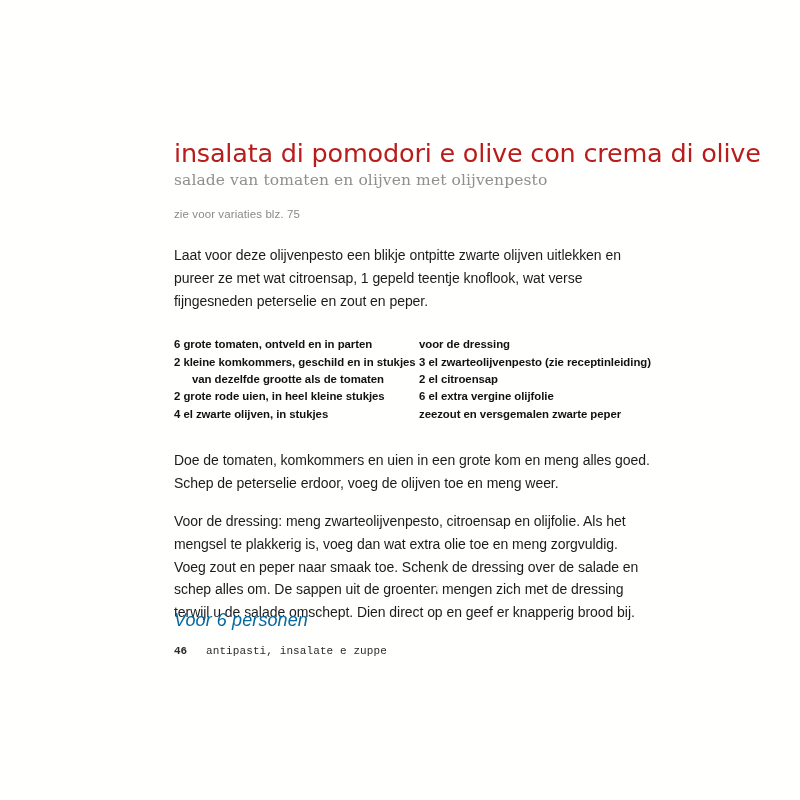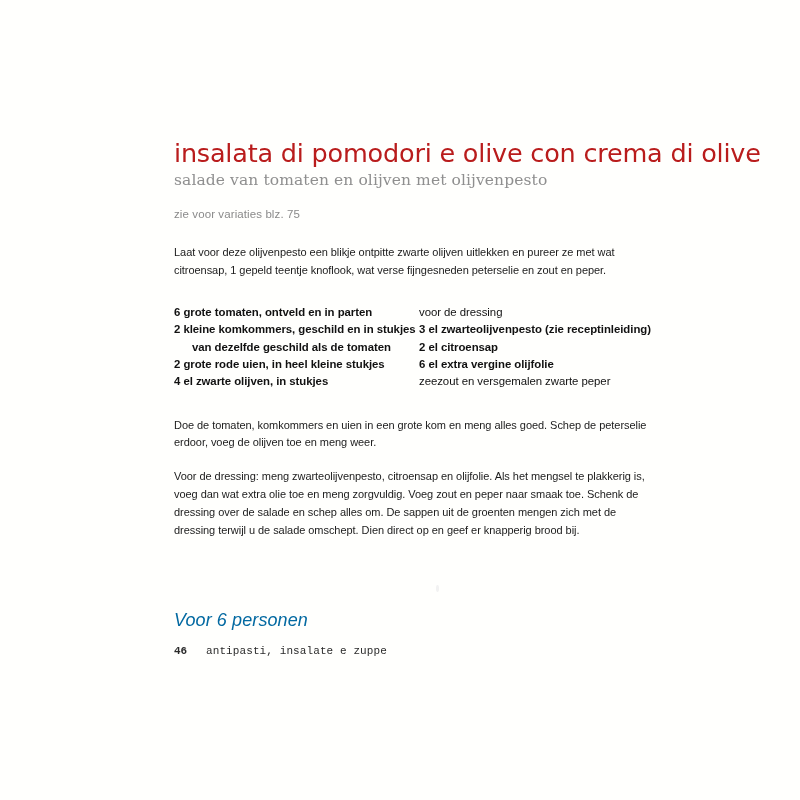--- a/index.html
+++ b/index.html
@@ -60,21 +60,21 @@
     font-size: 11.5px;
     color: #8a8a8a;
     margin: 19px 0 0 0;
     letter-spacing: 0.1px;
   }
 
   
   .intro-paragraph,
   .method-paragraph {
     font-family: "Liberation Sans", sans-serif;
-    font-size: 11px;
+    font-size: 14px;
     line-height: 1.62;
     color: #1b1b1b;
     margin: 0;
     letter-spacing: -0.05px;
   }
 
   .intro-paragraph {
     margin-top: 24px;
     width: 474px;
   }
@@ -108,21 +108,21 @@
   }
   .ing-col-right {
     width: 233px;
     flex: 0 0 233px;
   }
   .ing-item {
     font-weight: bold;
     white-space: nowrap;
   }
   .ing-item.regular {
-    font-weight: normal;
+    font-weight: bold;
   }
   .ing-item.indent {
     padding-left: 18px;
   }
 
   
   .serves {
     position: absolute;
     left: 174px;
     top: 610px;
@@ -176,21 +176,21 @@
     <p class="recipe-subtitle">salade van tomaten en olijven met olijvenpesto</p>
 
     <p class="variations-note">zie voor variaties blz. 75</p>
 
     <p class="intro-paragraph">Laat voor deze olijvenpesto een blikje ontpitte zwarte olijven uitlekken en pureer ze met wat citroensap, 1 gepeld teentje knoflook, wat verse fijngesneden peterselie en zout en peper.</p>
 
     <div class="ingredients">
       <div class="ing-col ing-col-left" id="ing-left">
           <div class="ing-item">6 grote tomaten, ontveld en in parten</div>
           <div class="ing-item">2 kleine komkommers, geschild en in stukjes</div>
-          <div class="ing-item indent">van dezelfde geschild als de tomaten</div>
+          <div class="ing-item indent">van dezelfde grootte als de tomaten</div>
           <div class="ing-item">2 grote rode uien, in heel kleine stukjes</div>
           <div class="ing-item">4 el zwarte olijven, in stukjes</div>
         </div>
       <div class="ing-col ing-col-right" id="ing-right">
           <div class="ing-item regular">voor de dressing</div>
           <div class="ing-item">3 el zwarteolijvenpesto (zie receptinleiding)</div>
           <div class="ing-item">2 el citroensap</div>
           <div class="ing-item">6 el extra vergine olijfolie</div>
           <div class="ing-item regular">zeezout en versgemalen zwarte peper</div>
         </div>

